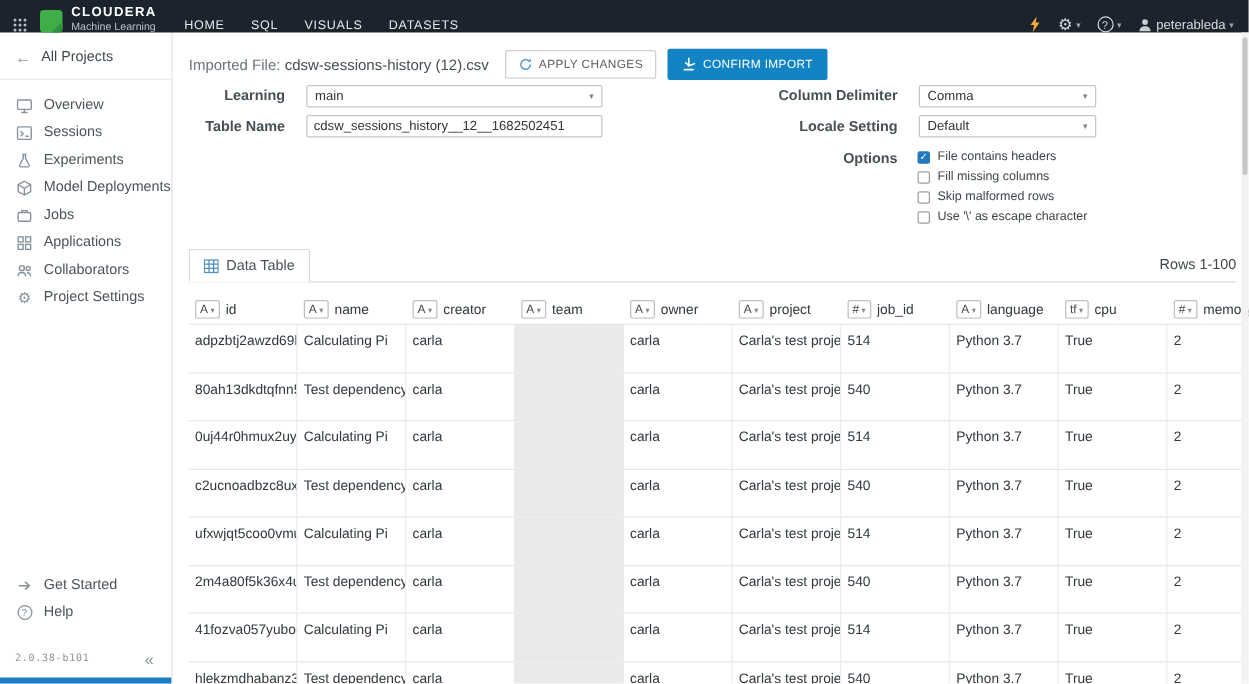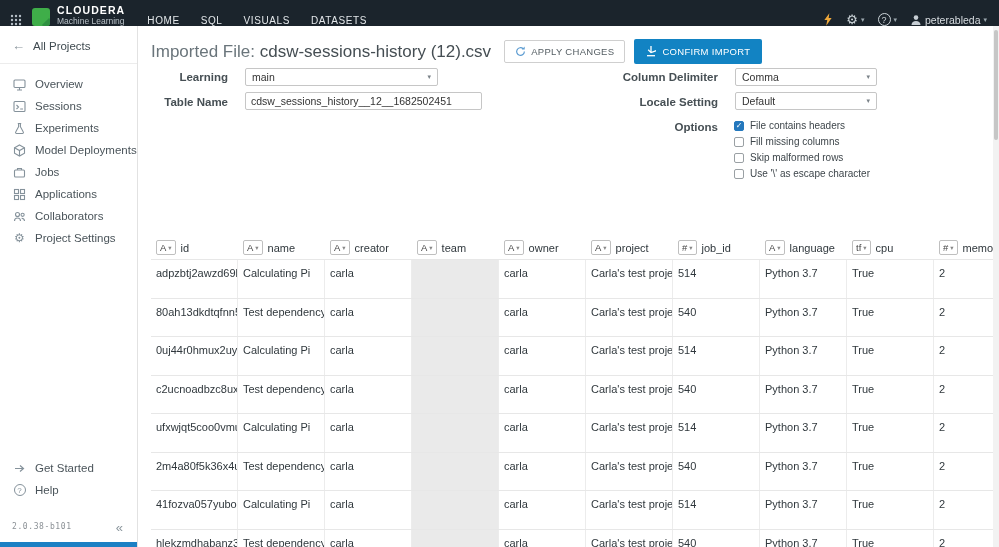--- a/index.html
+++ b/index.html
@@ -31,21 +31,21 @@
   .side-item.active{color:#1d2429;font-weight:bold}
   .side-icon{width:13px;height:13px;flex:none;display:inline-flex;align-items:center;justify-content:center}
   .side-footer{position:absolute;left:0;bottom:46px;width:100%}
   .version{position:absolute;left:12px;bottom:16px;font-family:"DejaVu Sans Mono",monospace;font-size:8px;color:#8b9196;letter-spacing:.6px}
   .collapse{position:absolute;right:14px;bottom:12px;font-size:13px;color:#8a959c;cursor:pointer}
   .side-accent{position:absolute;left:0;bottom:0;width:100%;height:5px;background:#1b80c4}
 
   
   .main{position:absolute;top:26px;left:139px;width:860px;height:521px;background:#fff;overflow:hidden}
   .title-row{display:flex;align-items:center;margin:13px 0 0 12px}
-  .page-title{font-size:17px;color:#6a757b;white-space:nowrap}
+  .page-title{font-size:12px;color:#6a757b;white-space:nowrap}
   .page-title .filename{color:#454e53}
   .btn-apply{display:inline-flex;align-items:center;gap:5px;margin-left:13px;height:23px;padding:0 10px;border:1px solid #cfcfcf;border-radius:2px;background:#fff;font-size:9.5px;color:#555e63;letter-spacing:.3px;cursor:pointer;white-space:nowrap}
   .btn-confirm{display:inline-flex;align-items:center;gap:6px;margin-left:9px;height:25px;padding:0 12px;border:none;border-radius:2px;background:#1283c3;color:#fff;font-size:9.5px;letter-spacing:.3px;cursor:pointer;white-space:nowrap}
 
   .form-label{position:absolute;font-size:11.5px;font-weight:bold;color:#464f54;text-align:right;white-space:nowrap}
   .ctl{position:absolute;height:18px;border:1px solid #c6c6c6;border-radius:2px;background:#fff;font-size:10.5px;color:#333;display:flex;align-items:center;justify-content:space-between;padding:0 6px;cursor:pointer}
   .ctl .caret{color:#7a8288;font-size:7px}
   .txt-input{position:absolute;height:18px;border:1px solid #c6c6c6;border-radius:2px;font-size:10.5px;color:#333;padding:0 5px;font-family:"Liberation Sans",sans-serif}
 
   .opt{position:absolute;display:flex;align-items:center;gap:6px;cursor:pointer}
@@ -250,21 +250,21 @@
           <svg width="10" height="11" viewBox="0 0 10 11" fill="none" stroke="#fff" stroke-width="1.3">
             <path d="M5 0v6M2.2 3.8L5 6.6l7.8-2.8"></path>
             <path d="M1 9.7h8"></path>
           </svg>
         </span>
       <span>CONFIRM IMPORT</span>
     </button>
   </div>
 
   <span class="form-label" style="top:45px;right:771px">Learning</span>
-  <div class="ctl" style="top:42px;left:106px;width:193px">
+  <div class="ctl" style="top:42px;left:106px;width:237px">
     <span>main</span>
     <span class="caret">▾</span>
   </div>
   <span class="form-label" style="top:70px;right:771px">Table Name</span>
   <input class="txt-input" style="top: 66px; left: 106px; width: 237px;" value="cdsw_sessions_history__12__1682502451">
 
   <span class="form-label" style="top:45px;right:281px">Column Delimiter</span>
   <div class="ctl" style="top:42px;left:596px;width:142px">
     <span>Comma</span>
     <span class="caret">▾</span>
@@ -288,20 +288,32 @@
   </div>
   <div class="opt" style="top:126px;left:595px">
     <span class="cb"></span>
     <span class="opt-label">Skip malformed rows</span>
   </div>
   <div class="opt" style="top:142px;left:595px">
     <span class="cb"></span>
     <span class="opt-label">Use '\' as escape character</span>
   </div>
 
+  <div class="tabbar">
+    <div class="tab">
+      <span>
+          <svg width="12" height="12" viewBox="0 0 12 12" fill="none" stroke="#4a90c2" stroke-width="1">
+            <rect x="0.5" y="1" width="11" height="10"></rect>
+            <path d="M0.5 4.3h11M0.5 7.6h11M4.2 1v10M7.9 1v10"></path>
+          </svg>
+        </span>
+      <span>Data Table</span>
+    </div>
+    <span class="rows-label">Rows 1-100</span>
+  </div>
 
   <div class="datatable">
     <div class="thead">
         <div class="th">
           <span class="type-picker">
             <span class="type-glyph">A</span>
             <span class="type-caret">▾</span>
           </span>
           <span class="th-label">id</span>
         </div>

